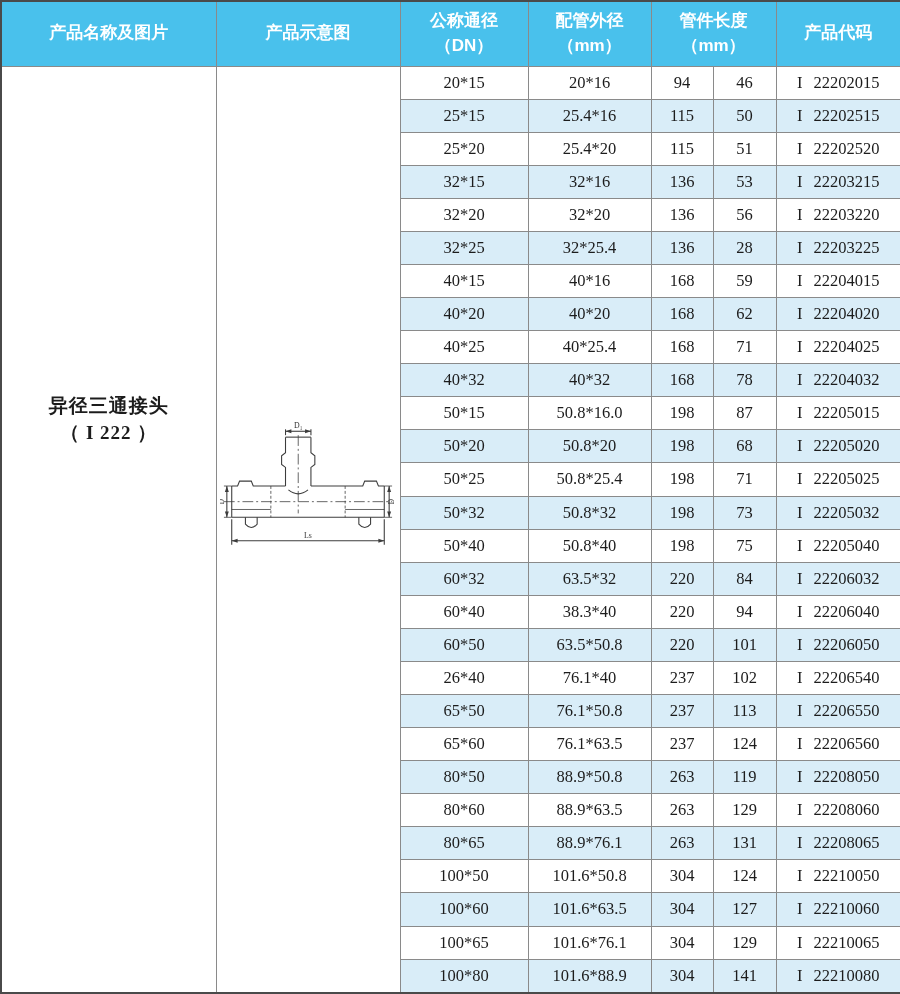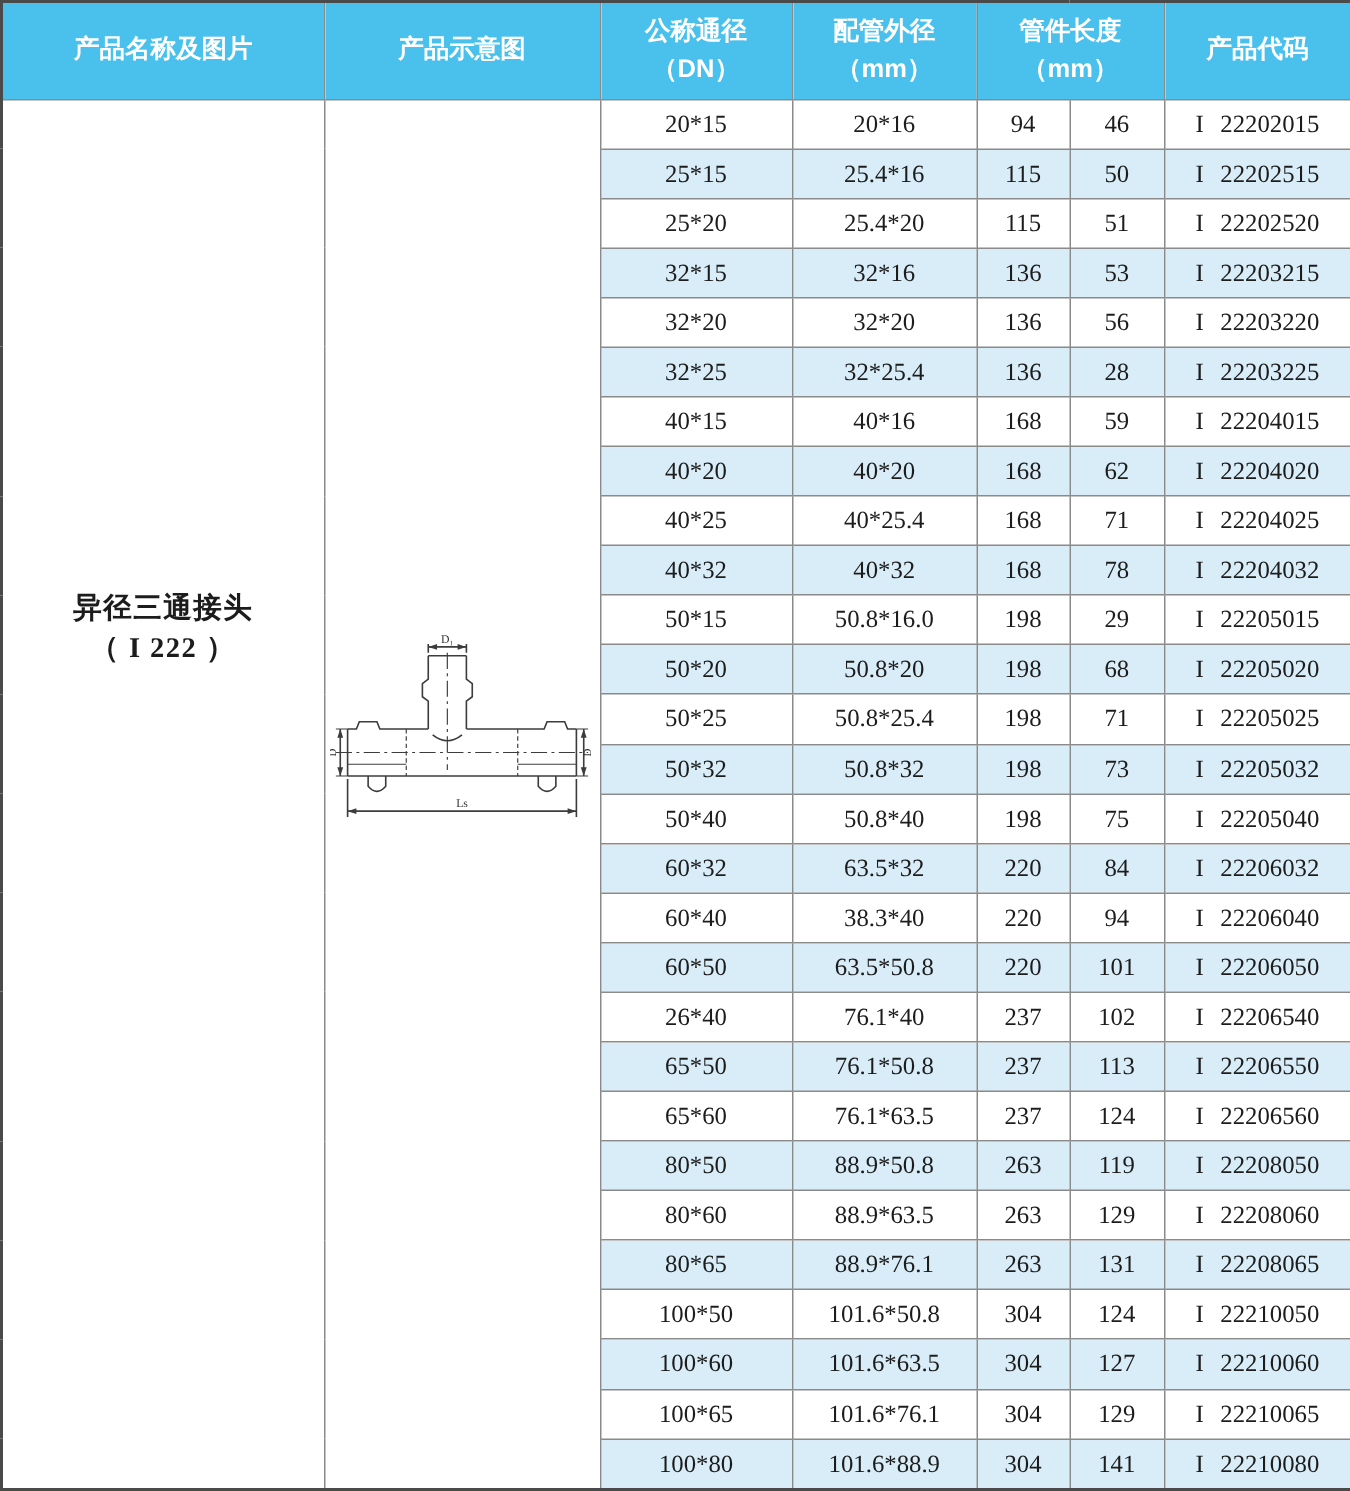--- a/index.html
+++ b/index.html
@@ -210,21 +210,21 @@
     <td>40*32</td>
     <td>40*32</td>
     <td>168</td>
     <td>78</td>
     <td class="code">I 22204032</td>
   </tr>
         <tr>
     <td>50*15</td>
     <td>50.8*16.0</td>
     <td>198</td>
-    <td>29</td>
+    <td>87</td>
     <td class="code">I 22205015</td>
   </tr>
         <tr class="alt">
     <td>50*20</td>
     <td>50.8*20</td>
     <td>198</td>
     <td>68</td>
     <td class="code">I 22205020</td>
   </tr>
         <tr>

